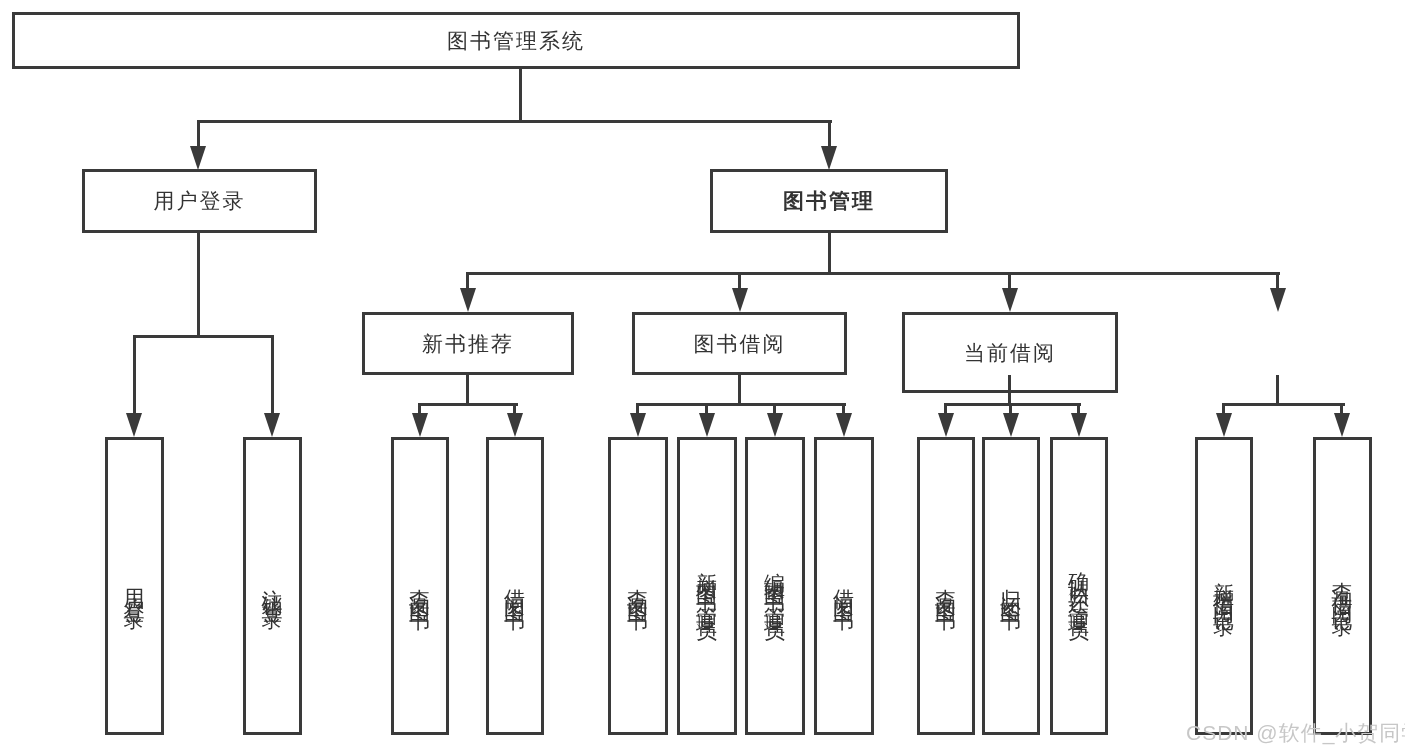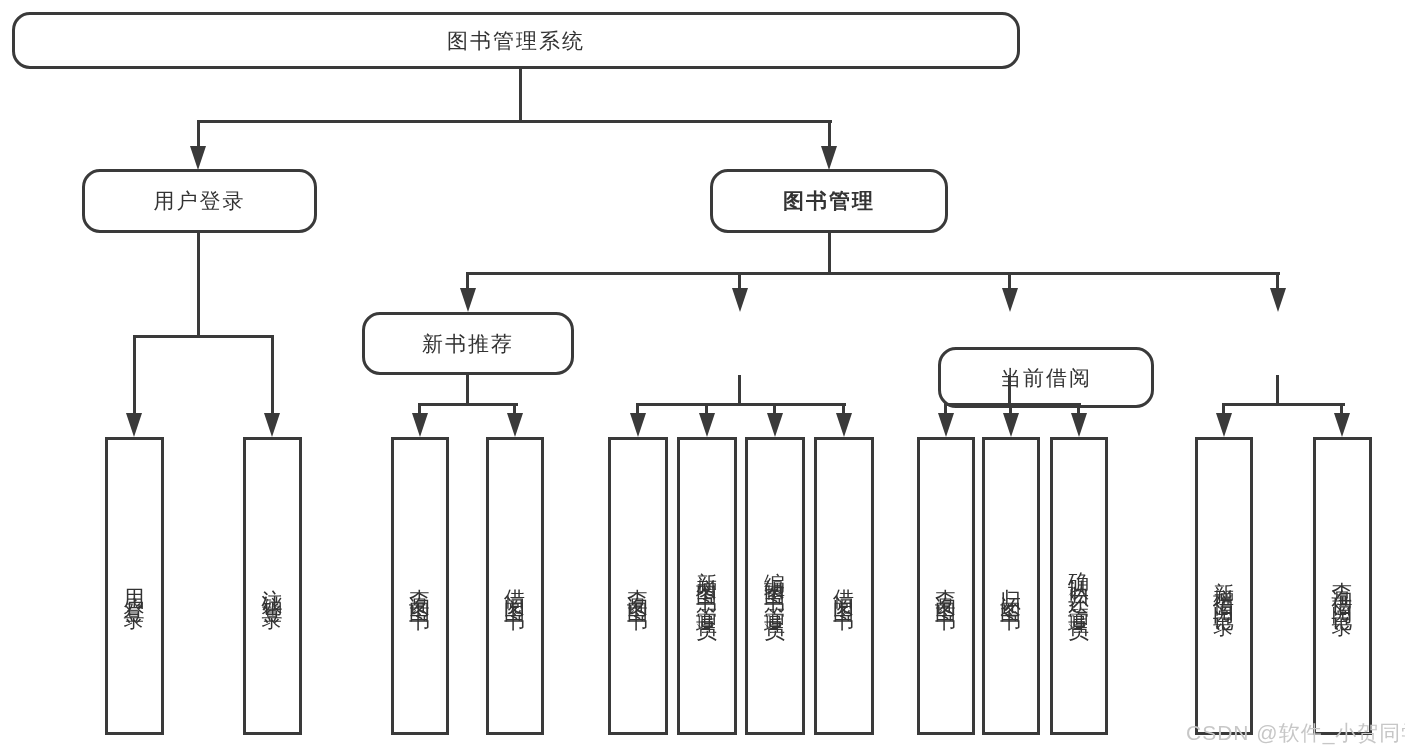--- a/index.html
+++ b/index.html
@@ -20,21 +20,20 @@
     box-sizing: border-box;
     display: flex;
     align-items: center;
     justify-content: center;
     color: #333333;
   }
   .hbox {
     font-size: 21px;
     letter-spacing: 2px;
     font-weight: 500;
-    border-radius: 18px;
   }
   .vbox {
     writing-mode: vertical-rl;
     text-orientation: mixed;
     font-size: 21px;
     letter-spacing: 7px;
     font-weight: 500;
     line-height: 1;
   }
   .line {
@@ -87,21 +86,22 @@
   <div class="line" style="left:466px; top:272px; width:3px; height:18px;"></div>
   <div class="arrow" style="left:460px; top:288px;"></div>
   <div class="line" style="left:738px; top:272px; width:3px; height:18px;"></div>
   <div class="arrow" style="left:732px; top:288px;"></div>
   <div class="line" style="left:1008px; top:272px; width:3px; height:18px;"></div>
   <div class="arrow" style="left:1002px; top:288px;"></div>
   <div class="line" style="left:1276px; top:272px; width:3px; height:18px;"></div>
   <div class="arrow" style="left:1270px; top:288px;"></div>
 
   <div class="box hbox" style="left:362px; top:312px; width:212px; height:63px;">新书推荐</div>
-  <div class="box hbox" style="left:938px; top:312px; width:216px; height:61px;margin-top:35px;">当前借阅</div>
+  <div class="box hbox" style="left:632px; top:312px; width:215px; height:63px;">图书借阅</div>
+  <div class="box hbox" style="left:902px; top:312px; width:216px; height:81px;">当前借阅</div>
 
   <div class="line" style="left:466px; top:375px; width:3px; height:31px;"></div>
   <div class="line" style="left:418px; top:403px; width:100px; height:3px;"></div>
   <div class="line" style="left:418px; top:403px; width:3px; height:13px;"></div>
   <div class="arrow" style="left:412px; top:413px;"></div>
   <div class="line" style="left:513px; top:403px; width:3px; height:13px;"></div>
   <div class="arrow" style="left:507px; top:413px;"></div>
 
   <div class="line" style="left:738px; top:375px; width:3px; height:31px;"></div>
   <div class="line" style="left:636px; top:403px; width:210px; height:3px;"></div>

